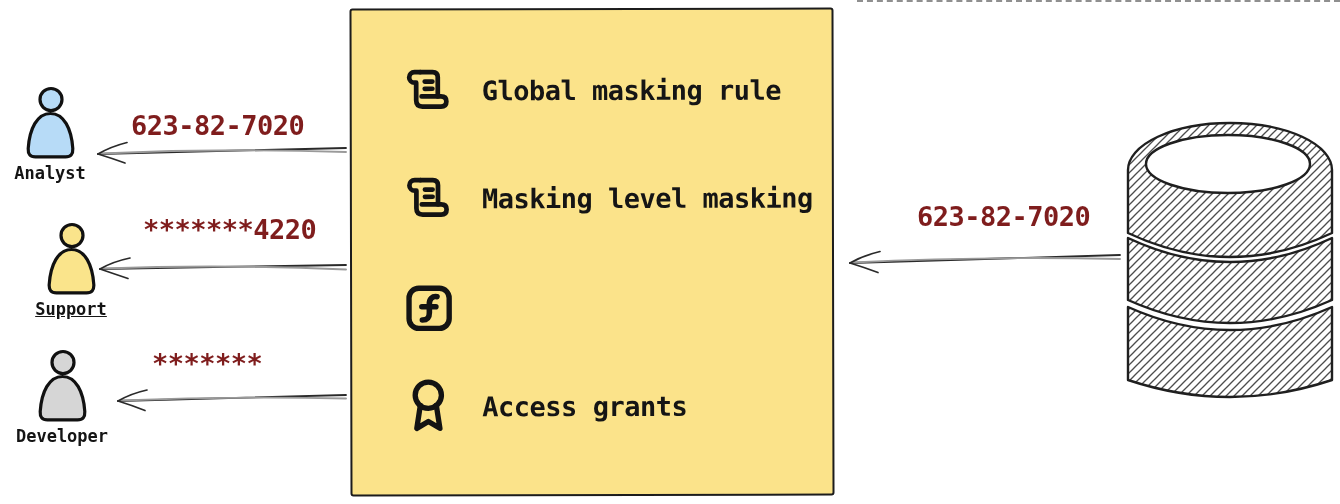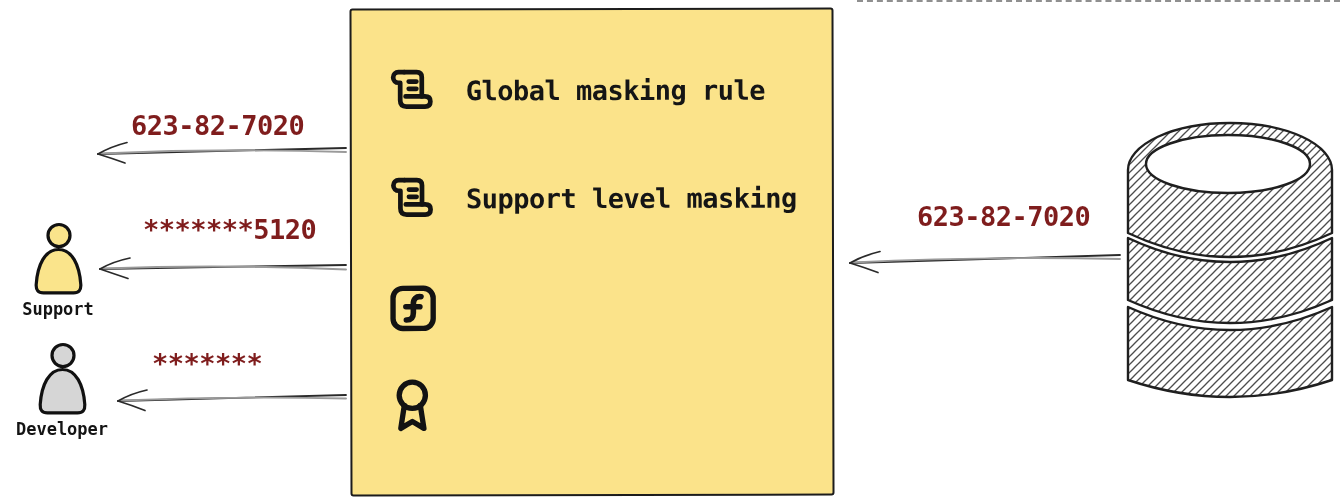--- a/index.html
+++ b/index.html
@@ -15,55 +15,64 @@
   .persona{position:absolute;display:flex;flex-direction:column;align-items:center;}
   .persona-label{margin-top:3px;font-size:17px;font-weight:bold;color:#141414;white-space:nowrap;}
   
   .value-label{position:absolute;font-size:27px;font-weight:bold;color:#7f1d1d;white-space:nowrap;letter-spacing:-0.5px;}
   
   .masking-box{
     position:absolute;left:350px;top:8px;width:484px;height:488px;
     border:2.5px solid #1c1c1c;border-radius:3px;box-sizing:border-box;
     transform:rotate(-0.12deg);
   }
-  .box-row{position:absolute;left:0;display:flex;align-items:center;gap:27px;padding-left:33px;height:60px;}
+  .box-row{position:absolute;left:16px;display:flex;align-items:center;gap:27px;padding-left:33px;height:60px;}
   .box-row-label{font-size:27px;font-weight:bold;color:#151515;white-space:nowrap;letter-spacing:-0.5px;}
   .arrow-svg{position:absolute;overflow:visible;}
   svg{display:block;}
 </style>
 </head>
 <body>
 
 <div class="canvas">
 
   <div class="top-edge"></div>
 
+  <div class="persona" style="left:12px;top:86px;width:76px;">
+    <svg width="56" height="74" viewBox="0 0 56 74">
+      <g stroke="#111111" stroke-width="3.2" stroke-linejoin="round" fill="#B7DBF7">
+        <circle cx="29" cy="13.5" r="11"></circle>
+        <path d="M28.5 27.5 C15 27.5 7.5 43 6.2 62.5 C5.9 68 8 70.8 13.5 70.8 L43.5 70.8 C49 70.8 51.1 68 50.8 62.5 C49.5 43 42 27.5 28.5 27.5 Z"></path>
+      </g>
+    </svg>
+    <div class="persona-label">Analyst</div>
+  </div>
 
-  <div class="persona" style="left:20px;top:222px;width:76px;">
+  <div class="persona" style="left:33px;top:222px;width:76px;text-decoration:underline;">
     <svg width="56" height="74" viewBox="0 0 56 74">
       <g stroke="#111111" stroke-width="3.2" stroke-linejoin="round" fill="#FAE48B">
         <circle cx="29" cy="13.5" r="11"></circle>
         <path d="M28.5 27.5 C15 27.5 7.5 43 6.2 62.5 C5.9 68 8 70.8 13.5 70.8 L43.5 70.8 C49 70.8 51.1 68 50.8 62.5 C49.5 43 42 27.5 28.5 27.5 Z"></path>
       </g>
     </svg>
     <div class="persona-label">Support</div>
   </div>
 
-  <div class="persona" style="left:19px;top:342px;width:86px;">
+  <div class="persona" style="left:19px;top:349px;width:86px;">
     <svg width="56" height="74" viewBox="0 0 56 74">
       <g stroke="#111111" stroke-width="3.2" stroke-linejoin="round" fill="#D6D6D6">
         <circle cx="29" cy="13.5" r="11"></circle>
         <path d="M28.5 27.5 C15 27.5 7.5 43 6.2 62.5 C5.9 68 8 70.8 13.5 70.8 L43.5 70.8 C49 70.8 51.1 68 50.8 62.5 C49.5 43 42 27.5 28.5 27.5 Z"></path>
       </g>
     </svg>
     <div class="persona-label">Developer</div>
   </div>
 
   <div class="value-label" style="left:131px;top:110px;">623-82-7020</div>
-  <div class="value-label" style="left:143px;top:214px;">*******5120</div>
+  <div class="value-label" style="left:143px;top:214px;">*******4220</div>
   <div class="value-label" style="left:152px;top:348px;">*******</div>
 
   <svg class="arrow-svg" style="left:92px;top:132px;" width="258" height="42" viewBox="0 0 258 42">
     <path d="M254 16 L6 22" stroke="#2a2a2a" stroke-width="1.8" fill="none" stroke-linecap="round"></path>
     <path d="M254 20 Q130 16 9 21.5" stroke="#9a9a9a" stroke-width="1.9" fill="none" stroke-linecap="round"></path>
     <path d="M6 22 Q19 14.5 35 10.5" stroke="#2a2a2a" stroke-width="1.7" fill="none" stroke-linecap="round"></path>
     <path d="M6 22 Q19 26 33 31" stroke="#2a2a2a" stroke-width="1.7" fill="none" stroke-linecap="round"></path>
   </svg>
 
   <svg class="arrow-svg" style="left:94px;top:248px;" width="256" height="42" viewBox="0 0 256 42">
@@ -96,40 +105,41 @@
 
     <div class="box-row" style="top:158px;">
       <svg width="54" height="54" viewBox="0 0 24 24">
         <g stroke="#131313" stroke-width="2.1" fill="none" stroke-linecap="round" stroke-linejoin="round">
           <path d="M8.7 3.9 H6.15 A2.35 2.35 0 1 0 6.15 8.6 H6.9 V16.4 Q6.9 19.2 9.7 19.2 H17.9 Q20.3 19.2 20.3 16.95 Q20.3 14.7 17.9 14.7 H9.3"></path>
           <path d="M8.7 3.9 H14.2 Q16.5 3.9 16.5 6.2 V14.7"></path>
           <path d="M10.7 8.1 H14.1"></path>
           <path d="M10.7 11.3 H14.1"></path>
         </g>
       </svg>
-      <span class="box-row-label">Support level masking</span>
+      <span class="box-row-label">Masking level masking</span>
     </div>
 
     <div class="box-row" style="top:268px;">
       <svg width="56" height="56" viewBox="0 0 24 24">
         <g stroke="#131313" fill="none" stroke-linecap="round" stroke-linejoin="round">
           <rect x="3.4" y="3.4" width="17.2" height="17.2" rx="4.2" stroke-width="2.3"></rect>
           <path d="M9.1 17 C11.3 17 12.1 15.9 12.1 13.9 V10.1 C12.1 8 13.3 6.7 15.4 7" stroke-width="2.4"></path>
           <path d="M8.9 11.3 H14.9" stroke-width="2.4"></path>
         </g>
       </svg>
     </div>
 
     <div class="box-row" style="top:366px;">
       <svg width="54" height="60" viewBox="0 0 24 27">
         <g stroke="#131313" fill="none" stroke-linecap="round" stroke-linejoin="round" stroke-width="2.4">
           <circle cx="12" cy="8.5" r="5.9"></circle>
           <path d="M15.6 13.1 L17.2 23.4 L12 20.3 L6.8 23.4 L8.4 13.1"></path>
         </g>
       </svg>
+      <span class="box-row-label">Access grants</span>
     </div>
   </div>
 
   <div class="value-label" style="left:917px;top:201px;">623-82-7020</div>
 
   <svg class="arrow-svg" style="left:844px;top:242px;" width="280" height="40" viewBox="0 0 280 40">
     <path d="M276 13 L6 21" stroke="#2a2a2a" stroke-width="1.8" fill="none" stroke-linecap="round"></path>
     <path d="M276 17 Q140 14 9 20.5" stroke="#9a9a9a" stroke-width="1.9" fill="none" stroke-linecap="round"></path>
     <path d="M6 21 Q19 13.5 36 9.5" stroke="#2a2a2a" stroke-width="1.7" fill="none" stroke-linecap="round"></path>
     <path d="M6 21 Q19 25 34 30.5" stroke="#2a2a2a" stroke-width="1.7" fill="none" stroke-linecap="round"></path>

